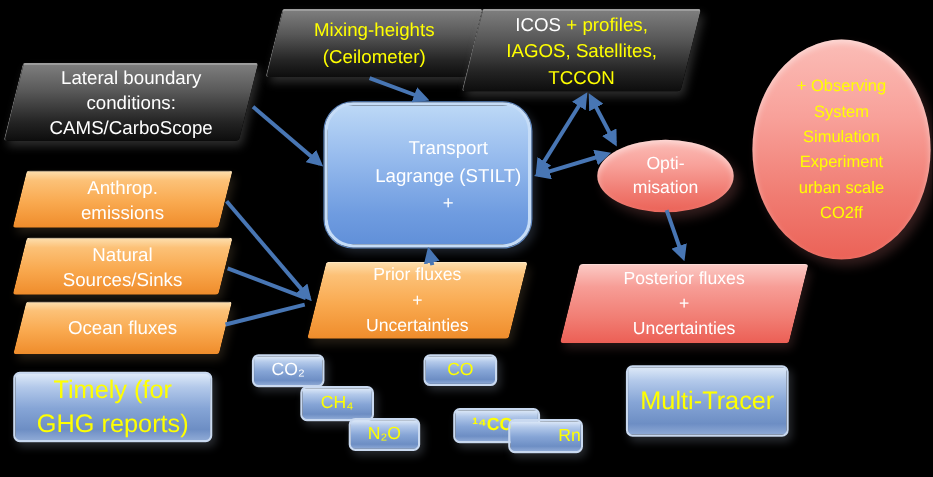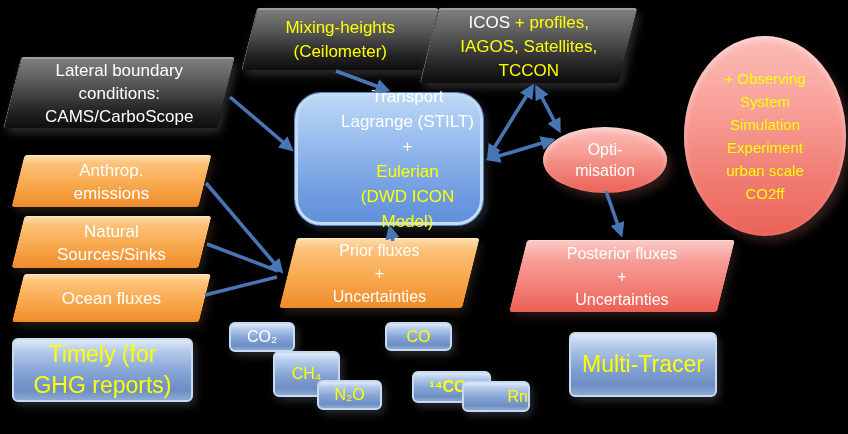--- a/index.html
+++ b/index.html
@@ -88,23 +88,20 @@
         <span class="t-white">ICOS</span><span class="t-yellow"> + profiles,</span>
       </div>
       <div class="pre t-yellow fs17b">IAGOS, Satellites,
 TCCON</div>
     </div>
   </div>
 
   <div class="node transport flexc" style="left:295px;top:93px;width:188px;height:132px;">
     <div class="pre t-white fs-transport">Transport
 Lagrange (STILT) +</div>
-    <div class="pre t-yellow fs-transport">Eulerian
-(DWD ICON
-Model)</div>
   </div>
 
   <div class="node ellipse flexc" style="left:543px;top:127px;width:124px;height:66px;">
     <div class="pre t-white fs-opti">Opti-
 misation</div>
   </div>
 
   <div class="node ellipse flexc" style="left:684px;top:36px;width:162px;height:200px;">
     <div class="pre t-yellow fs-osse">+ Observing
 System
@@ -155,21 +152,21 @@
 GHG reports)</div>
   </div>
 
   <div class="node glossy flexc" style="left:569px;top:332px;width:148px;height:65px;">
     <div class="pre t-yellow fs24">Multi-Tracer</div>
   </div>
 
   <div class="node glossy flexc" style="left:229px;top:322px;width:66px;height:30px;">
     <span class="t-white fs-tracer">CO₂</span>
   </div>
-  <div class="node glossy flexc" style="left:273px;top:351px;width:67px;height:46px;">
+  <div class="node glossy flexc" style="left:273px;top:351px;width:67px;height:32px;">
     <span class="t-yellow fs-tracer">CH₄</span>
   </div>
   <div class="node glossy flexc" style="left:317px;top:380px;width:65px;height:30px;">
     <span class="t-yellow fs-tracer">N₂O</span>
   </div>
   <div class="node glossy flexc" style="left:385px;top:322px;width:67px;height:29px;">
     <span class="t-yellow fs-tracer">CO</span>
   </div>
   <div class="node glossy flexc" style="left:412px;top:371px;width:79px;height:32px;font-weight:bold;">
     <span class="t-yellow fs-tracer">¹⁴CO₂</span>

